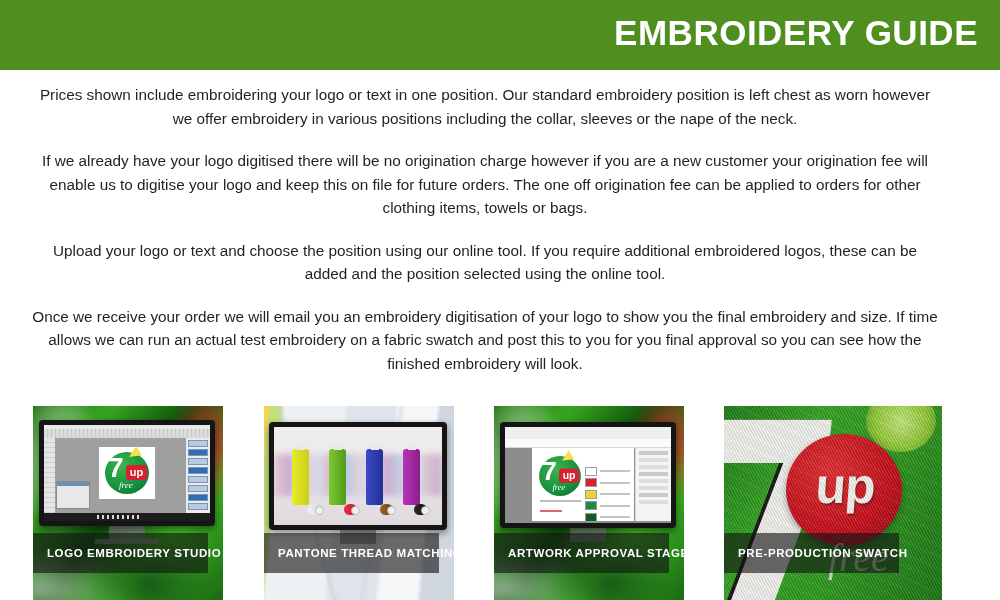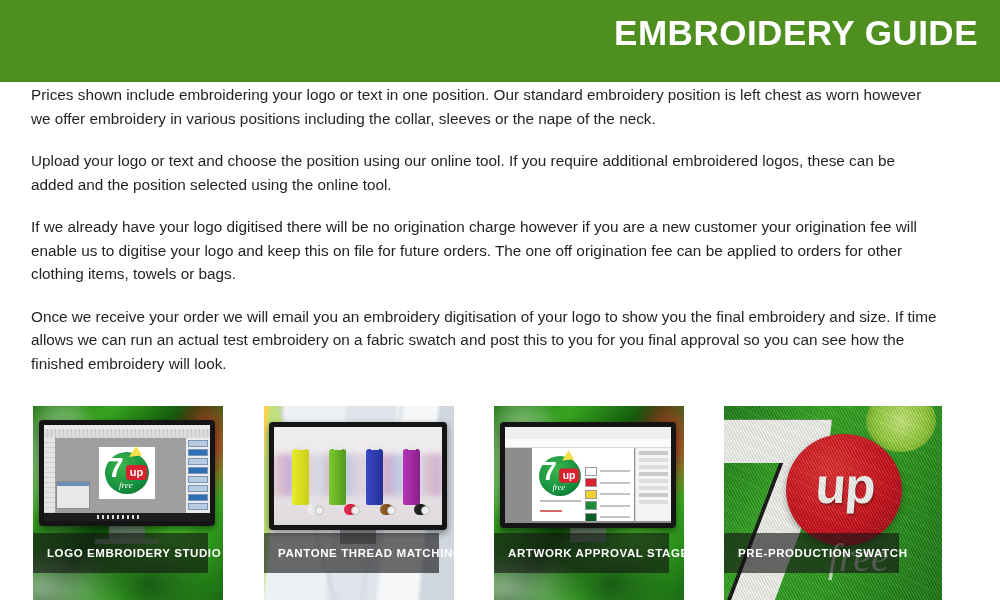--- a/index.html
+++ b/index.html
@@ -14,21 +14,21 @@
     overflow: hidden;
     position: relative;
   }
 
   
   #header-band {
     position: absolute;
     left: 0;
     top: 0;
     width: 1000px;
-    height: 82px;
+    height: 70px;
     background: #4f8f20;
     box-sizing: border-box;
   }
   #header-title {
     position: absolute;
     right: 22px;
     top: 11px;
     color: #ffffff;
     font-size: 35px;
     font-weight: bold;
@@ -43,21 +43,21 @@
     position: absolute;
     left: 31px;
     top: 83px;
     width: 908px;
   }
   .para {
     font-size: 15.3px;
     line-height: 23.5px;
     color: #231f20;
     margin: 0 0 19px 0;
-    text-align: left;
+    text-align: center;
     font-family: "Liberation Sans", sans-serif;
   }
   .para:last-child { margin-bottom: 0; }
 
   
   #card-strip {
     position: absolute;
     left: 33px;
     top: 406px;
     width: 934px;
@@ -285,22 +285,22 @@
 </style>
 </head>
 <body>
 
 <div id="header-band">
   <div id="header-title">EMBROIDERY GUIDE</div>
 </div>
 
 <div id="body-copy">
   <p class="para">Prices shown include embroidering your logo or text in one position. Our standard embroidery position is left chest as worn however we offer embroidery in various positions including the collar, sleeves or the nape of the neck.</p>
+  <p class="para">If we already have your logo digitised there will be no origination charge however if you are a new customer your origination fee will enable us to digitise your logo and keep this on file for future orders. The one off origination fee can be applied to orders for other clothing items, towels or bags.</p>
   <p class="para">Upload your logo or text and choose the position using our online tool. If you require additional embroidered logos, these can be added and the position selected using the online tool.</p>
-  <p class="para">If we already have your logo digitised there will be no origination charge however if you are a new customer your origination fee will enable us to digitise your logo and keep this on file for future orders. The one off origination fee can be applied to orders for other clothing items, towels or bags.</p>
   <p class="para">Once we receive your order we will email you an embroidery digitisation of your logo to show you the final embroidery and size. If time allows we can run an actual test embroidery on a fabric swatch and post this to you for you final approval so you can see how the finished embroidery will look.</p>
 </div>
 
 <div id="card-strip">
 
   <div class="card card-1">
     <div class="card-bg">
       <div class="bg-foliage"></div>
     </div>
     <div class="m-stand s-1"></div>

